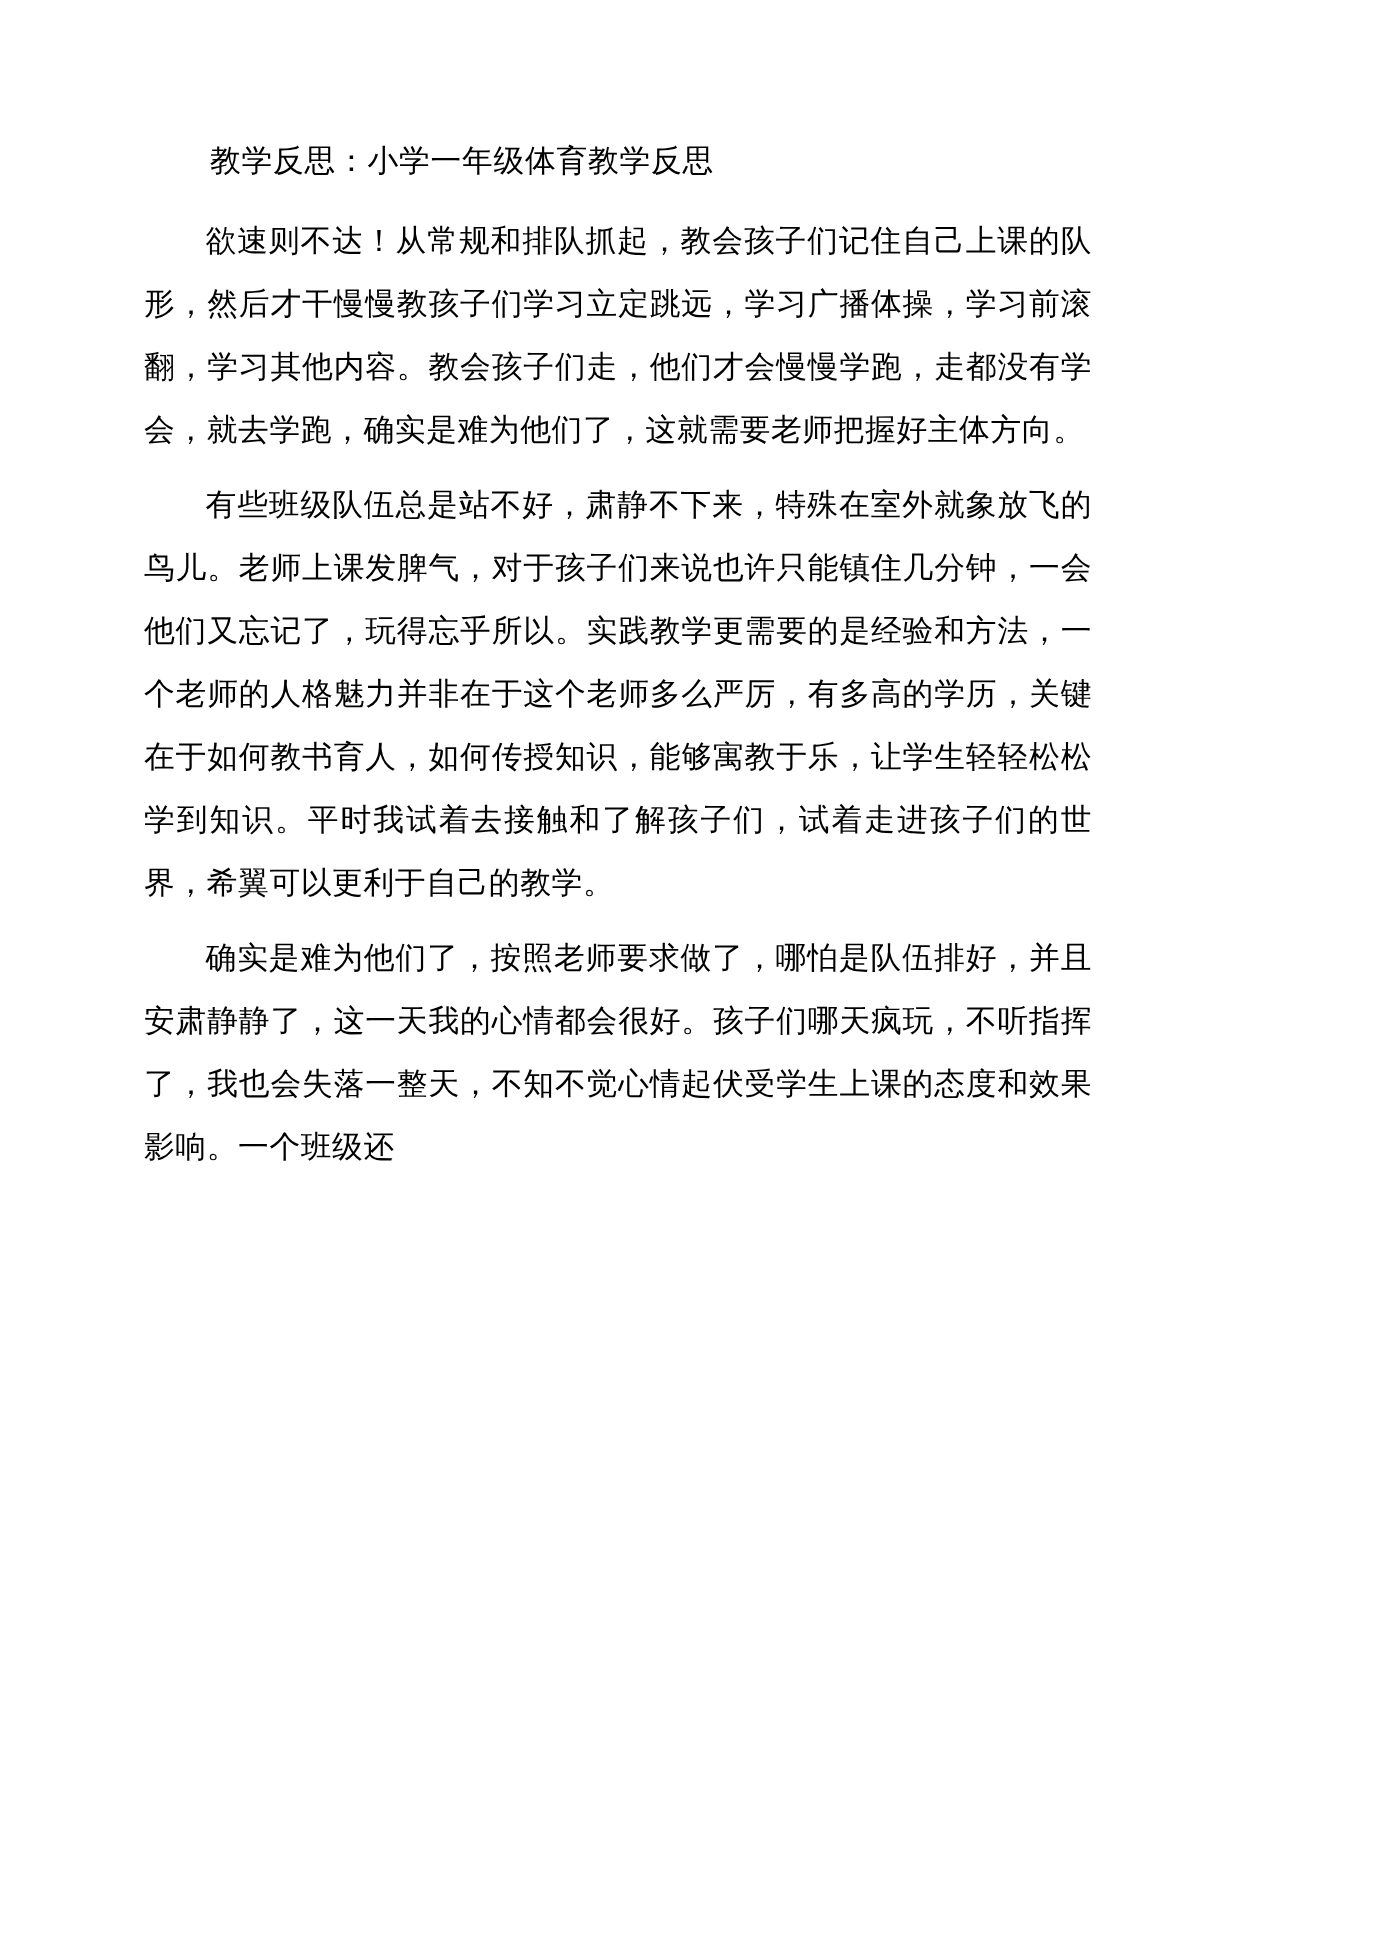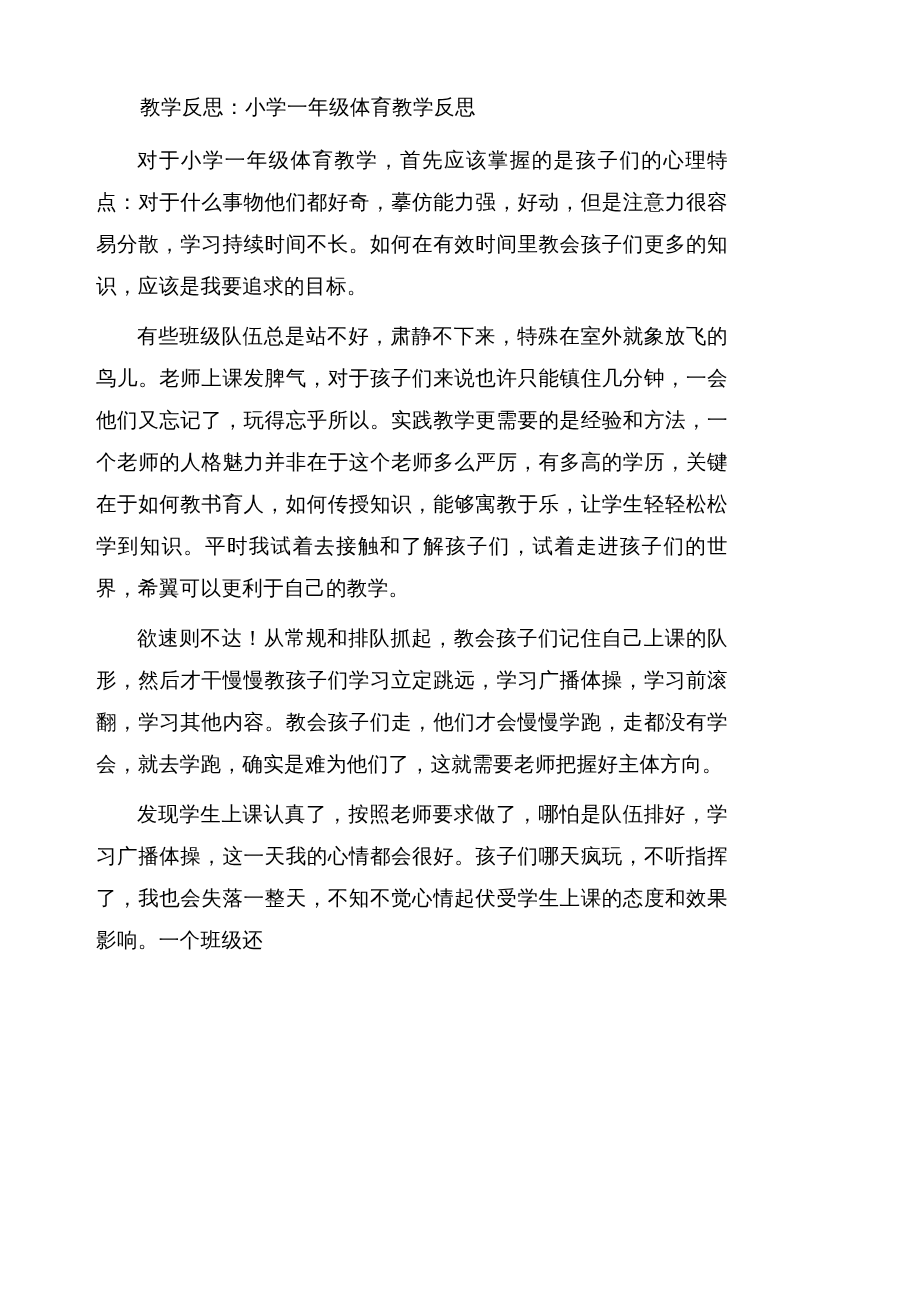--- a/index.html
+++ b/index.html
@@ -41,17 +41,16 @@
   }
   .para:last-child {
     margin-bottom: 0;
   }
 </style>
 </head>
 <body>
 
 <div class="page">
   <h1 class="doc-title">教学反思：小学一年级体育教学反思</h1>
-  <p class="para">对于小学一年级体育教学，首先应该掌握的是孩子们的心理特点：对于什么事物他们都好奇，摹仿能力强，好动，但是注意力很容易分散，学习持续时间不长。如何在有效时间里教会孩子们更多的知识，应该是我要追求的目标。</p>
+  <p class="para">欲速则不达！从常规和排队抓起，教会孩子们记住自己上课的队形，然后才干慢慢教孩子们学习立定跳远，学习广播体操，学习前滚翻，学习其他内容。教会孩子们走，他们才会慢慢学跑，走都没有学会，就去学跑，确实是难为他们了，这就需要老师把握好主体方向。</p>
   <p class="para">有些班级队伍总是站不好，肃静不下来，特殊在室外就象放飞的鸟儿。老师上课发脾气，对于孩子们来说也许只能镇住几分钟，一会他们又忘记了，玩得忘乎所以。实践教学更需要的是经验和方法，一个老师的人格魅力并非在于这个老师多么严厉，有多高的学历，关键在于如何教书育人，如何传授知识，能够寓教于乐，让学生轻轻松松学到知识。平时我试着去接触和了解孩子们，试着走进孩子们的世界，希翼可以更利于自己的教学。</p>
-  <p class="para">欲速则不达！从常规和排队抓起，教会孩子们记住自己上课的队形，然后才干慢慢教孩子们学习立定跳远，学习广播体操，学习前滚翻，学习其他内容。教会孩子们走，他们才会慢慢学跑，走都没有学会，就去学跑，确实是难为他们了，这就需要老师把握好主体方向。</p>
-  <p class="para">发现学生上课认真了，按照老师要求做了，哪怕是队伍排好，学习广播体操，这一天我的心情都会很好。孩子们哪天疯玩，不听指挥了，我也会失落一整天，不知不觉心情起伏受学生上课的态度和效果影响。一个班级还</p>
+  <p class="para">确实是难为他们了，按照老师要求做了，哪怕是队伍排好，并且安肃静静了，这一天我的心情都会很好。孩子们哪天疯玩，不听指挥了，我也会失落一整天，不知不觉心情起伏受学生上课的态度和效果影响。一个班级还</p>
 </div>
 
 </body></html>

